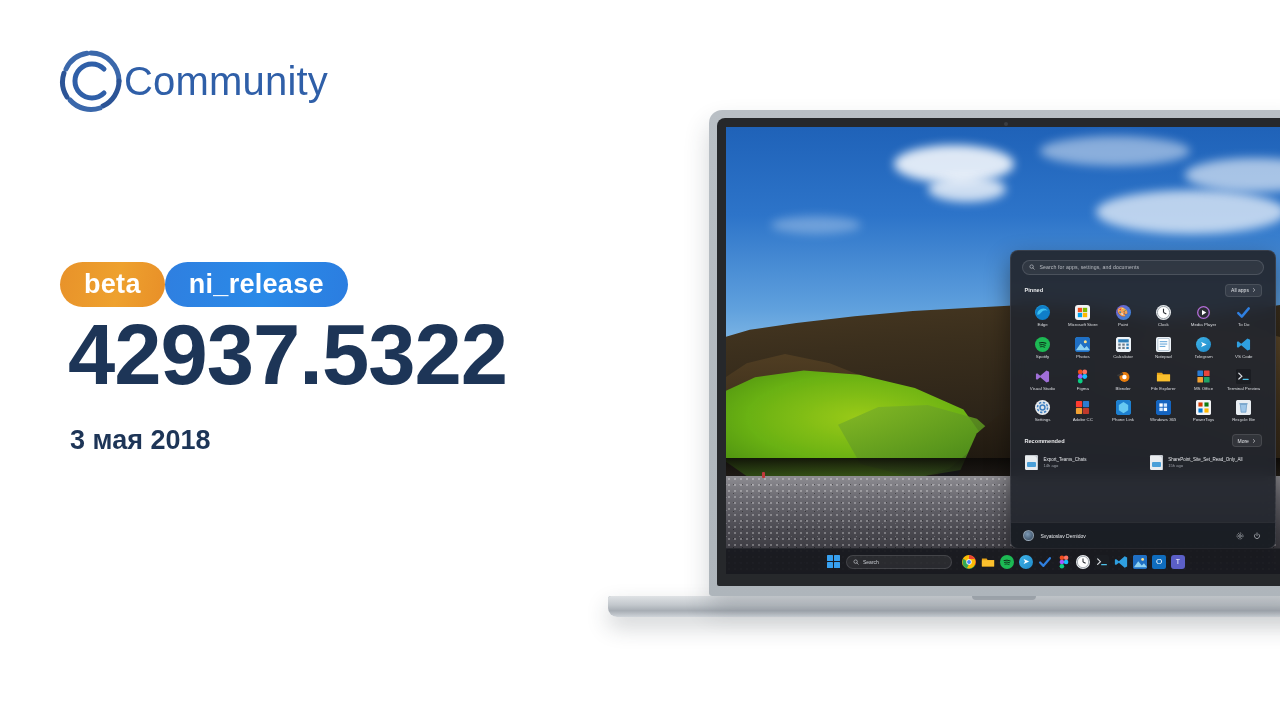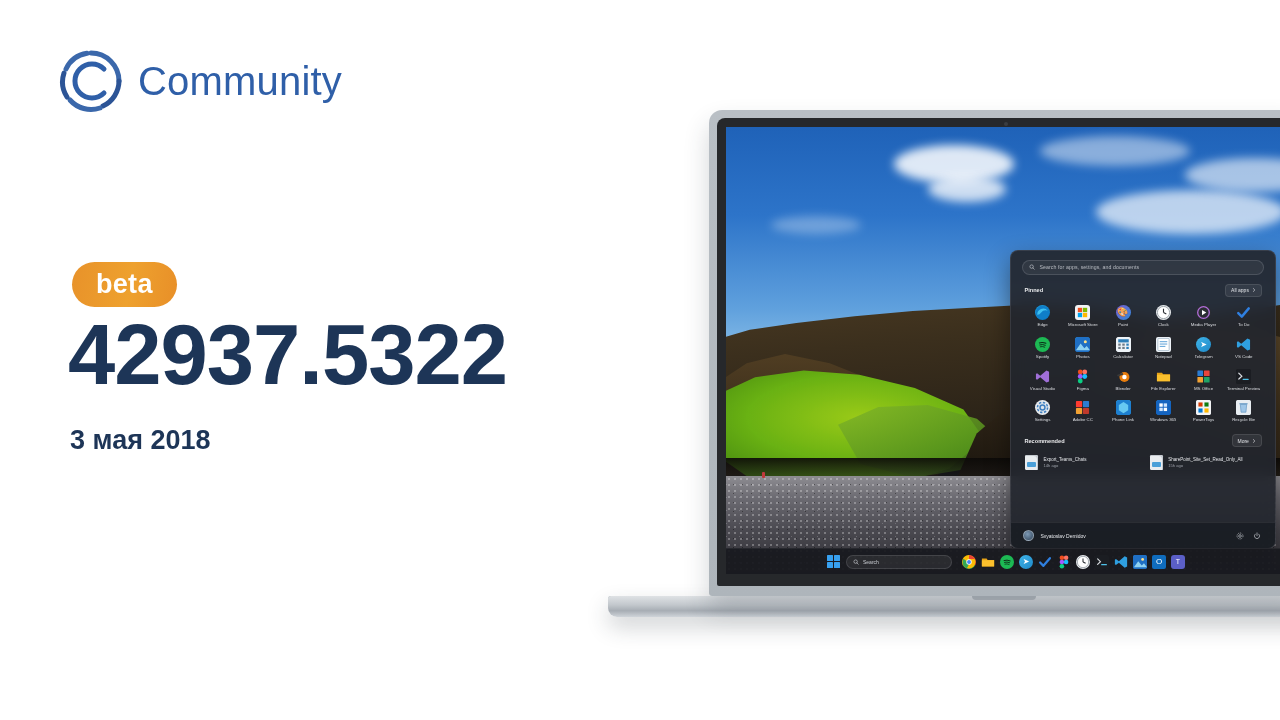--- a/index.html
+++ b/index.html
@@ -5,25 +5,25 @@
   * { box-sizing: border-box; margin: 0; padding: 0; }
   html, body {
     width: 1280px; height: 720px;
     background: #ffffff;
     font-family: "Liberation Sans", sans-serif;
     overflow: hidden;
   }
   .stage { position: relative; width: 1280px; height: 720px; background:#fff; }
 
   
-  .brand { position: absolute; left: 58px; top: 48px; display: flex; align-items: center; gap: 14px; }
+  .brand { position: absolute; left: 58px; top: 48px; display: flex; align-items: center; gap: 0; }
   .brand-mark { width: 66px; height: 66px; position: relative; }
   .brand-name { font-size: 40px; color: #2f5fa8; letter-spacing: .2px; font-weight: 400; }
 
-  .badges { position: absolute; left: 72px; top: 262px; display: flex; }
+  .badges { position: absolute; left: 60px; top: 262px; display: flex; }
   .badge {
     height: 45px; border-radius: 24px; display: flex; align-items: center; justify-content: center;
     color: #fff; font-size: 27px; font-weight: 700; padding: 0 24px; letter-spacing: .3px;
   }
   .badge.beta { background: linear-gradient(100deg,#e8922a 0%, #eea12e 55%, #e88f28 100%); min-width:104px; }
   .badge.branch { background: linear-gradient(100deg,#2f7fe0 0%, #2a8ae8 55%, #2b7de0 100%); min-width:182px; }
 
   .version {
     position: absolute; left: 68px; top: 310px;
     font-size: 85px; font-weight: 700; color: #1d3557; letter-spacing: -1px; line-height: 1.05;
@@ -183,20 +183,21 @@
           <path d="M8 21 A28 28 0 0 1 29 5.3" stroke="#3b68ab" stroke-width="5"></path>
           <path d="M46 21 A17 17 0 1 0 46 45" stroke="#2f5fa8" stroke-width="5"></path>
         </g>
       </svg>
     </div>
     <div class="brand-name">Community</div>
   </div>
 
   <div class="badges">
     <div class="badge beta">beta</div>
+    <div class="badge branch">ni_release</div>
   </div>
 
   <div class="version">42937.5322</div>
   <div class="date">3 мая 2018</div>
 
   <div class="laptop">
     <div class="base-edge"></div>
     <div class="base"></div>
 
     <div class="lid">

